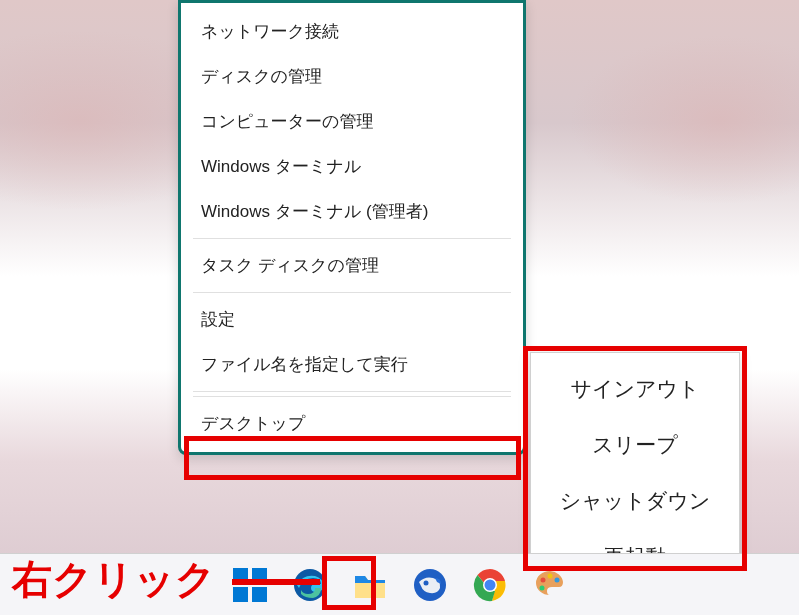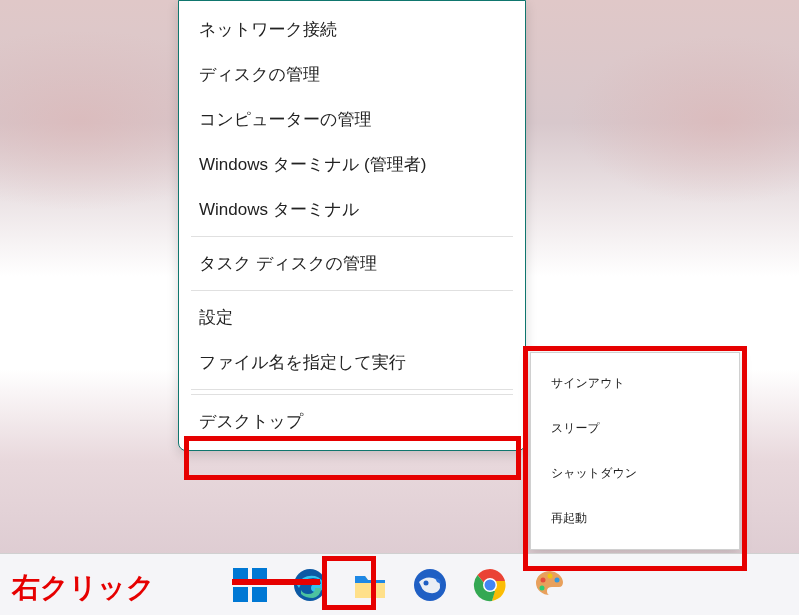--- a/index.html
+++ b/index.html
@@ -18,21 +18,21 @@
         radial-gradient(ellipse 300px 150px at 80px 120px, rgba(220,180,180,0.6) 0%, transparent 60%),
         radial-gradient(ellipse 250px 140px at 720px 120px, rgba(220,180,180,0.6) 0%, transparent 60%),
         linear-gradient(180deg, #e0c8c8 0%, #d8c8cc 20%, #fff 45%, #fff 60%, #e8d8dc 75%, #d8c5cc 100%);
     }
     .context-menu {
       position: absolute;
       left: 178px;
       top: 0;
       width: 348px;
       background: #ffffff;
-      border: 1px solid #0f766e;
+      border: 3px solid #0f766e;
       border-radius: 0 0 8px 8px;
       padding: 6px 0;
       box-shadow: 0 4px 12px rgba(0,0,0,0.15);
     }
     .menu-item {
       padding: 11px 20px;
       font-size: 17px;
       color: #222;
       cursor: default;
       position: relative;
@@ -61,21 +61,22 @@
       left: 530px;
       top: 352px;
       width: 210px;
       background: #ffffff;
       border: 1px solid #d0d0d0;
       padding: 8px 0;
       box-shadow: 0 4px 12px rgba(0,0,0,0.15);
     }
     .submenu .menu-item {
       padding: 14px 20px;
-      font-size: 12px;
+      font-size: 21px;
+      text-align: center;
     }
     .taskbar {
       position: absolute;
       bottom: 0;
       left: 0;
       right: 0;
       height: 62px;
       background: #f5f5f8;
       border-top: 1px solid #d0d0d0;
       display: flex;
@@ -88,21 +89,21 @@
       height: 38px;
       display: flex;
       align-items: center;
       justify-content: center;
       border-radius: 4px;
     }
     .annotation-label {
       position: absolute;
       left: 12px;
       bottom: 8px;
-      font-size: 28px;
+      font-size: 40px;
       font-weight: bold;
       color: #e60000;
       font-family: Liberation Sans, sans-serif;
     }
     .annotation-line {
       position: absolute;
       left: 232px;
       bottom: 30px;
       width: 88px;
       height: 6px;
@@ -130,22 +131,22 @@
   </style>
 </head>
 <body>
 
 <div class="desktop-bg"></div>
 
 <div class="context-menu">
   <div class="menu-item">ネットワーク接続</div>
   <div class="menu-item">ディスクの管理</div>
   <div class="menu-item">コンピューターの管理</div>
+  <div class="menu-item">Windows ターミナル</div>
   <div class="menu-item">Windows ターミナル (管理者)</div>
-  <div class="menu-item">Windows ターミナル</div>
   <div class="menu-divider"></div>
   <div class="menu-item">タスク ディスクの管理</div>
   <div class="menu-divider"></div>
   <div class="menu-item">設定</div>
   <div class="menu-item">ファイル名を指定して実行</div>
   <div class="menu-divider"></div>
   <div class="menu-divider"></div>
   <div class="menu-item">デスクトップ</div>
 </div>
 

